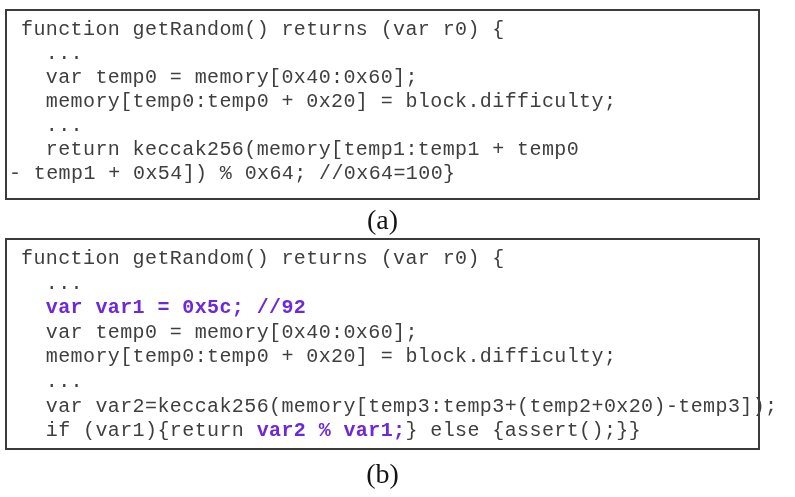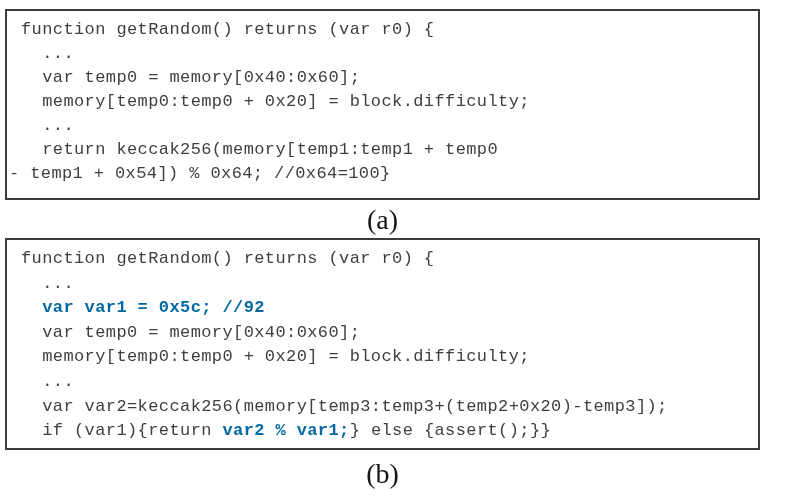--- a/index.html
+++ b/index.html
@@ -22,32 +22,32 @@
     border: 2px solid #3b3b3b;
     background: #ffffff;
     overflow: visible;
   }
   .box-a { top: 9px;   height: 187px; }
   .box-b { top: 238px; height: 208px; }
   pre.code {
     margin: 0;
     padding: 7px 3px 0 14px;
     font-family: "Liberation Mono", "DejaVu Sans Mono", monospace;
-    font-size: 17px;
+    font-size: 20px;
     line-height: 24px;
     letter-spacing: 0.4px;
     color: #3f3f3f;
     overflow: visible;
   }
   .box-b pre.code { line-height: 24.6px; }
   .code-line { white-space: pre; }
   .code-line.outdent { margin-left: -12px; font-family: Liberation Mono, monospace; }
   .code-line .bold {
     font-weight: bold;
-    color: #0369a1;
+    color: #6d28d9;
   }
   .caption {
     position: absolute;
     left: 5px;
     width: 755px;
     text-align: center;
     font-family: "Liberation Serif", "DejaVu Serif", serif;
     font-size: 28px;
     line-height: 34px;
     color: #141414;

